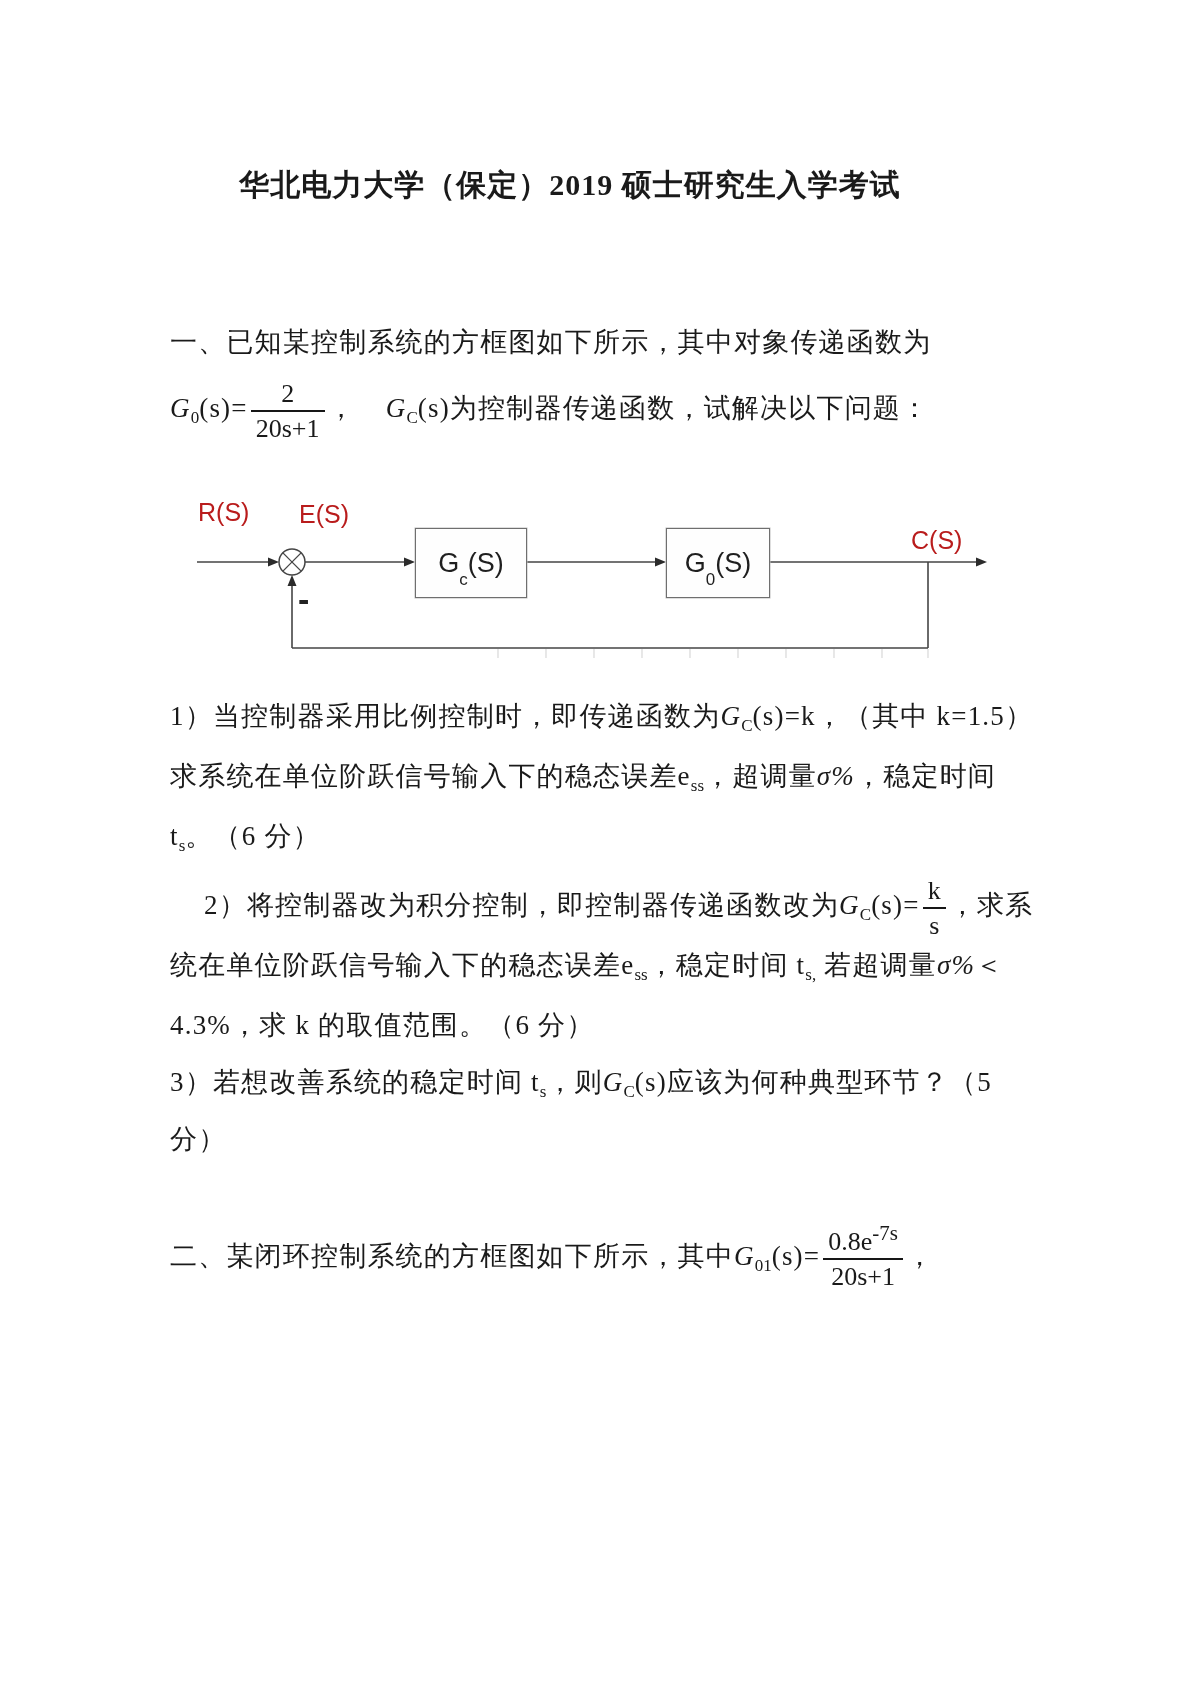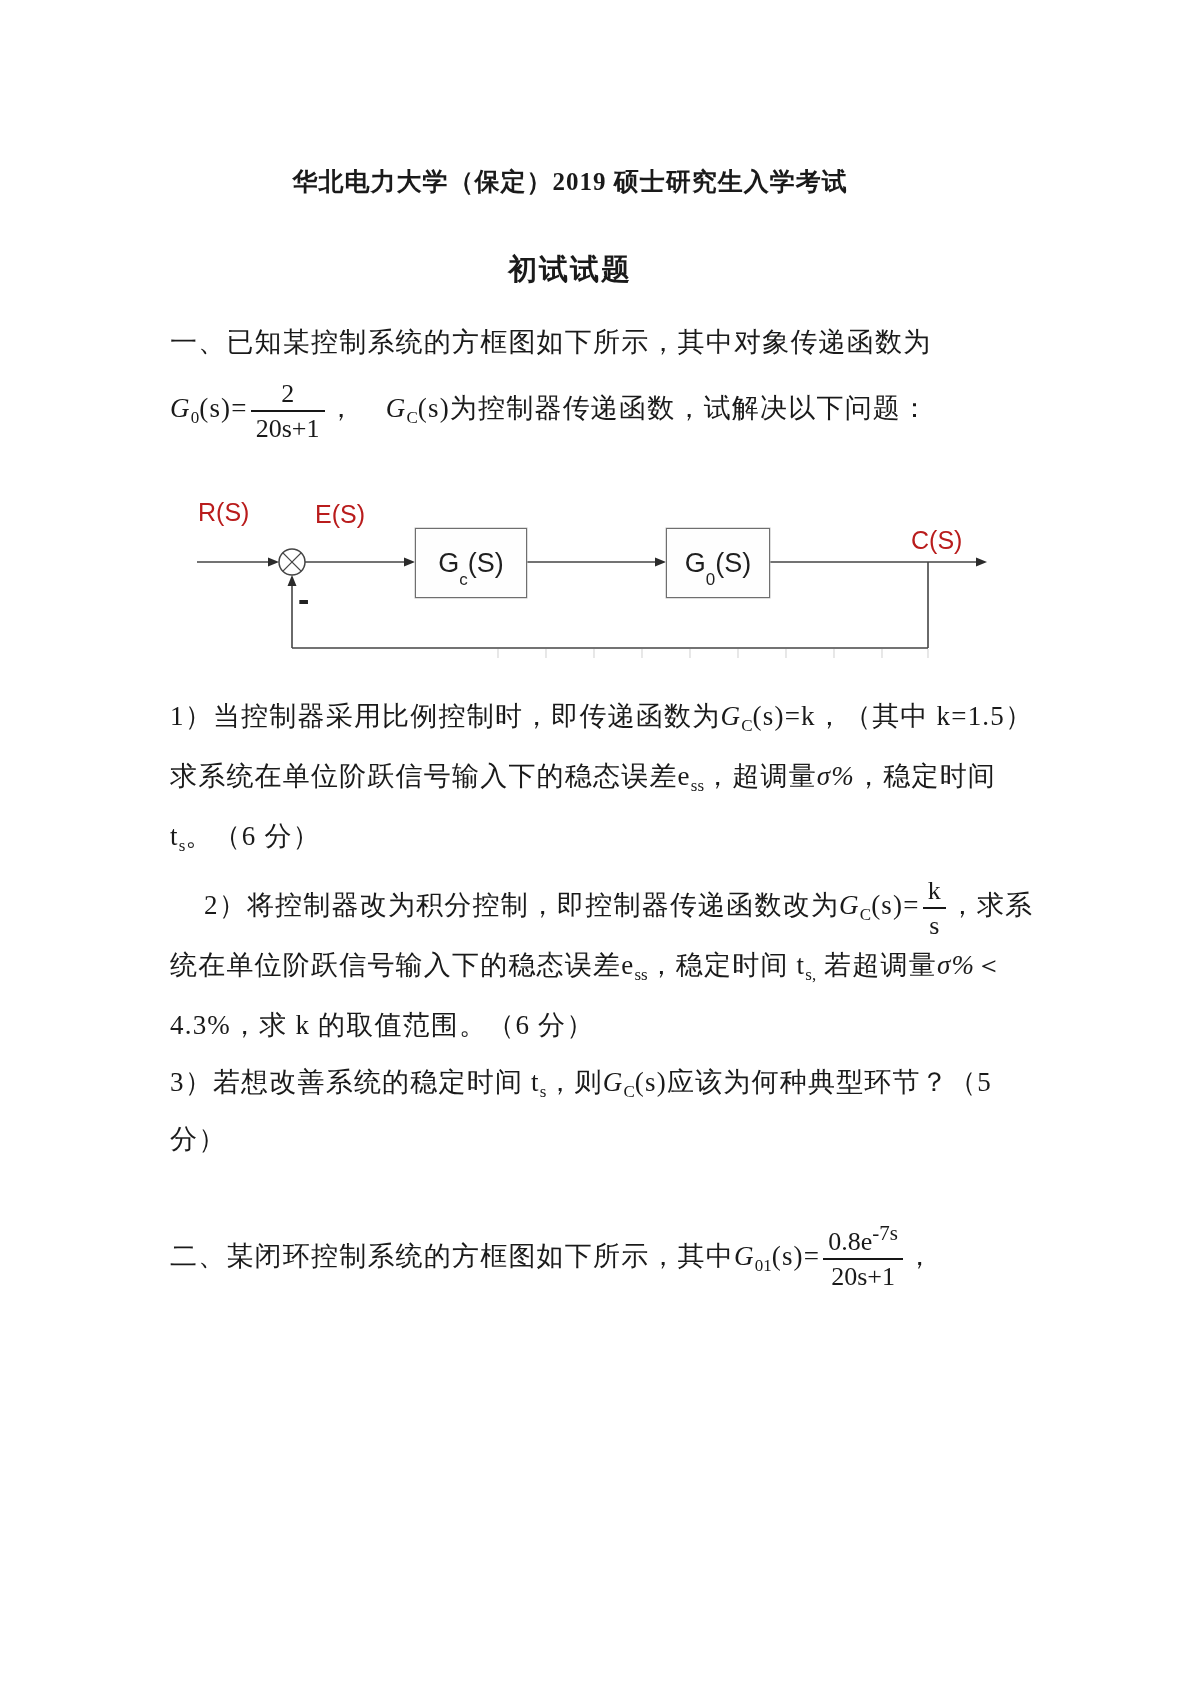--- a/index.html
+++ b/index.html
@@ -6,21 +6,21 @@
   .page{
     position:relative;
     width:1190px;height:1683px;
     background:#ffffff;
     color:#1a1a1a;
     font-family:"Liberation Serif","DejaVu Serif",serif;
     overflow:hidden;
   }
   .title{
     position:absolute;left:170px;width:800px;top:165px;
-    text-align:center;font-size:25px;font-weight:bold;letter-spacing:1px;
+    text-align:center;font-size:30px;font-weight:bold;letter-spacing:1px;
     white-space:nowrap;
   }
   .subtitle{
     position:absolute;left:170px;width:800px;top:250px;
     text-align:center;font-size:29px;font-weight:bold;letter-spacing:2px;
   }
   .line{
     position:absolute;left:170px;width:810px;
     font-size:27px;line-height:44px;letter-spacing:1.2px;
     white-space:nowrap;
@@ -62,21 +62,20 @@
     font-family:"Liberation Sans","DejaVu Sans",sans-serif;
     font-size:34px;font-weight:bold;color:#222;
   }
 </style>
 </head>
 <body>
 
 <div class="page">
 
   <div class="title">华北电力大学（保定）2019 硕士研究生入学考试</div>
-  <div class="subtitle">初试试题</div>
 
   <div class="line" style="top:320px;">
     <span>一、已知某控制系统的方框图如下所示，其中对象传递函数为</span>
   </div>
 
   <div class="line frow" style="top:368px;">
     <span class="mvar">G</span><sub>0</sub><span>(s)=</span><span class="frac"><span class="num">2</span><span class="den">20s+1</span></span><span>，</span><span class="gapwide"></span><span class="mvar">G</span><sub>C</sub><span>(s)</span><span>为控制器传递函数，试解决以下问题：</span>
   </div>
 
   <div class="diagram">
@@ -109,21 +108,21 @@
       </g>
       <g fill="#2b2b2b">
         <polygon points="84,74 73,69.5 73,78.5"></polygon>
         <polygon points="220,74 209,69.5 209,78.5"></polygon>
         <polygon points="471,74 460,69.5 460,78.5"></polygon>
         <polygon points="792,74 781,69.5 781,78.5"></polygon>
         <polygon points="97,87 92.5,98 101.5,98"></polygon>
       </g>
     </svg>
     <div class="dlabel" style="left:3px;top:10px;">R(S)</div>
-    <div class="dlabel" style="left:104px;top:12px;margin-left:16px;">E(S)</div>
+    <div class="dlabel" style="left:104px;top:12px;">E(S)</div>
     <div class="dbox" style="left:220px;width:110px;">
       <span>G</span>
         <span class="bsub">c</span>
         <span>(S)</span>
     </div>
     <div class="dbox" style="left:471px;width:102px;">
       <span>G</span>
         <span class="bsub">0</span>
         <span>(S)</span>
     </div>

